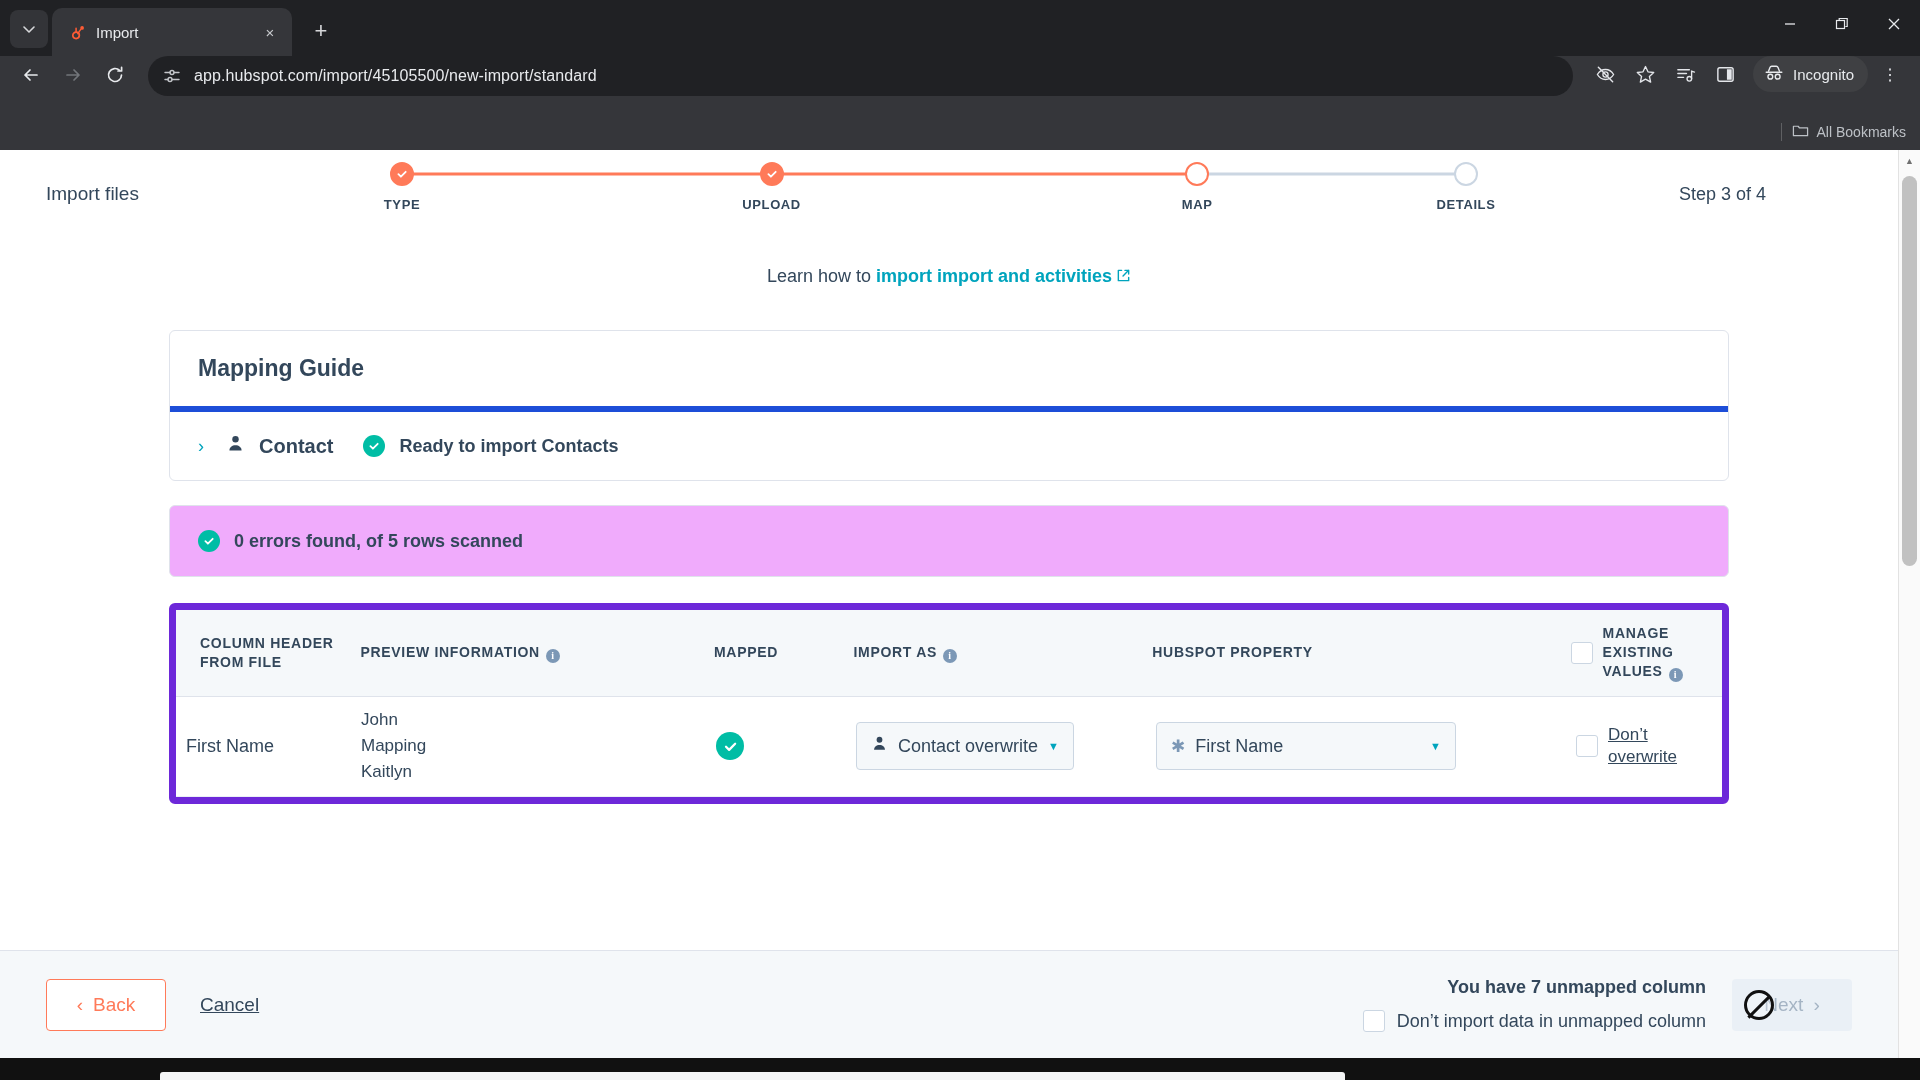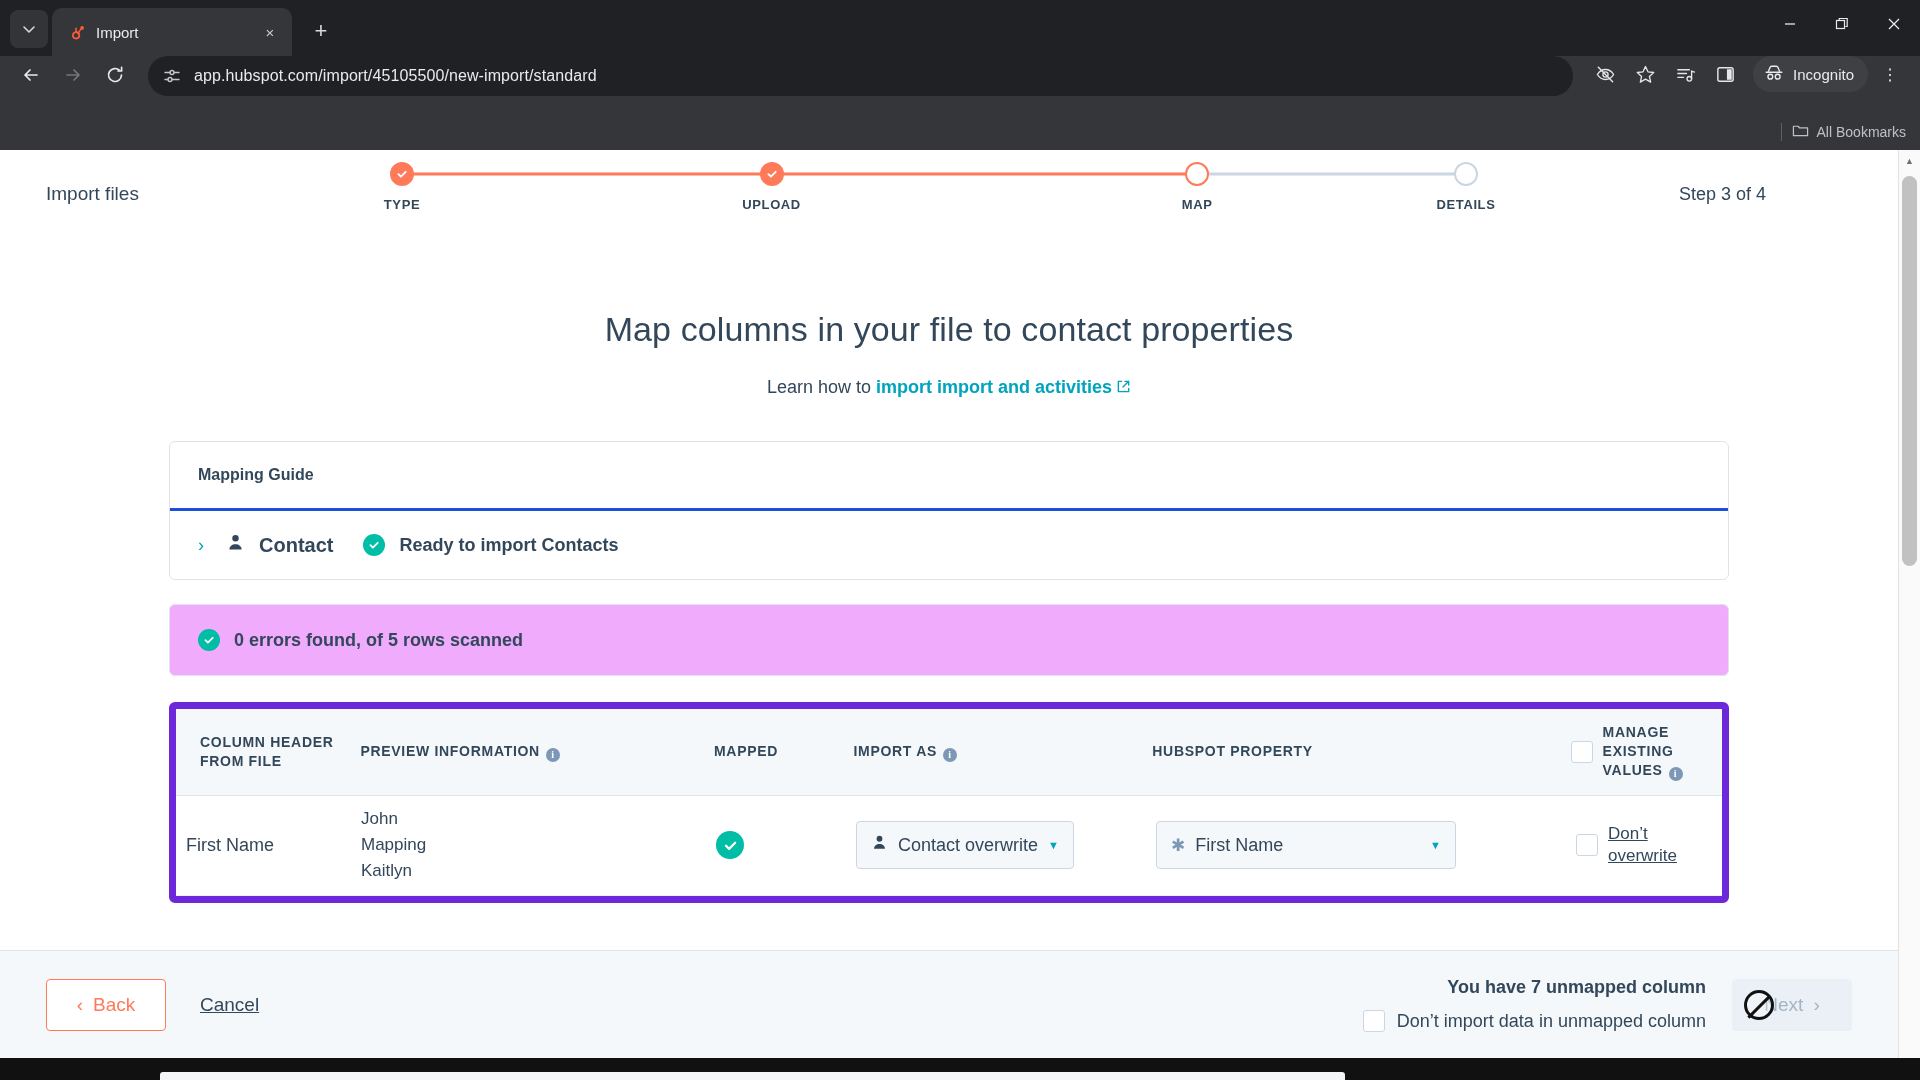--- a/index.html
+++ b/index.html
@@ -103,21 +103,21 @@
   }
   .subtitle { text-align: center; margin-top: 28px; font-size: 18px; color: #33475b; }
   .subtitle a { color: #00a4bd; font-weight: 700; text-decoration: none; cursor: pointer; }
   .ext-ico { display: inline-block; margin-left: 4px; vertical-align: -1px; }
 
   .content { width: 1560px; margin: 0 auto; padding-top: 42px; }
 
   .card {
     background: #fff; border: 1px solid #dfe3eb; border-radius: 6px; overflow: hidden;
   }
-  .card-head { padding: 24px 28px; font-size: 16px; font-weight: 700; color: #33475b; border-bottom: 3px solid #1d4ed8;}
+  .card-head { padding: 24px 28px; font-size: 23px; font-weight: 700; color: #33475b; border-bottom: 6px solid #1d4ed8;}
   .card-row { padding: 22px 28px; display: flex; align-items: center; gap: 14px; cursor: pointer;}
   .chev { color: #00a4bd; font-size: 18px; margin-right: 8px; }
   .contact-ico { color: #33475b; font-size: 18px; }
   .contact-name { font-size: 20px; font-weight: 700; color: #33475b; margin-right: 16px; }
   .badge-ok {
     width: 22px; height: 22px; border-radius: 50%; background: #00bda5; color: #fff;
     display: inline-flex; align-items: center; justify-content: center; font-size: 12px; flex: 0 0 22px;
   }
   .ready-text { font-size: 18px; font-weight: 700; color: #33475b; }
 
@@ -369,21 +369,20 @@
           </div>
           <div class="step" style="position:absolute;left:100%;">
             <div class="step-dot todo"></div>
             <div class="step-label">DETAILS</div>
           </div>
         </div>
         <div class="stepbar-count">Step 3 of 4</div>
       </div>
 
       <div class="scroll-area">
-        <h1 class="page-title">Map columns in your file to contact properties</h1>
 
         <div class="subtitle">
           <span>Learn how to </span><a>import import and activities</a><span class="ext-ico"><svg width="15" height="15" viewBox="0 0 16 16">
                 <path d="M6 2.5H2.5v11h11V10" stroke="#00a4bd" stroke-width="1.5" fill="none" stroke-linecap="round" stroke-linejoin="round"></path>
                 <path d="M9.5 2.5h4v4M13.5 2.5L7.5 8.5" stroke="#00a4bd" stroke-width="1.5" fill="none" stroke-linecap="round" stroke-linejoin="round"></path>
               </svg></span>
         </div>
 
         <div class="content">
 

